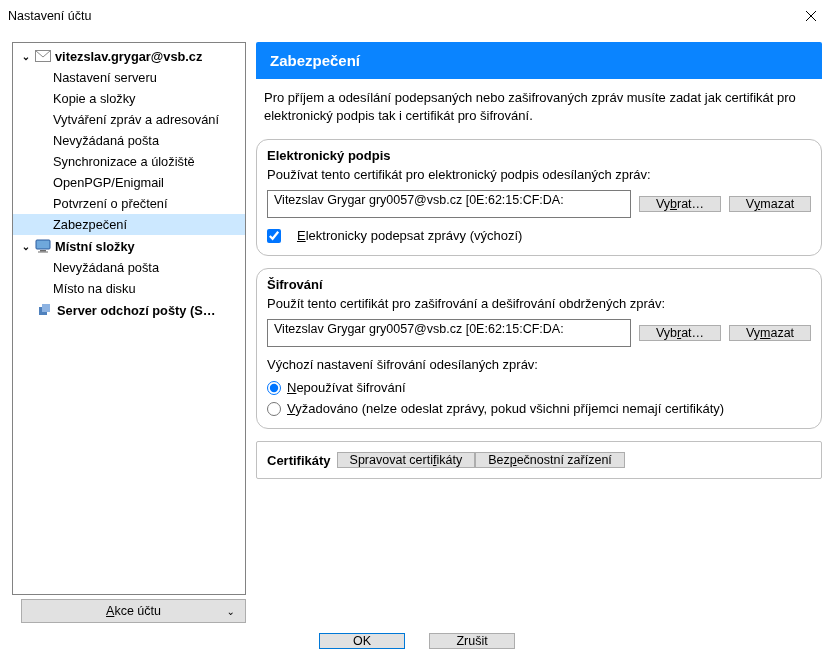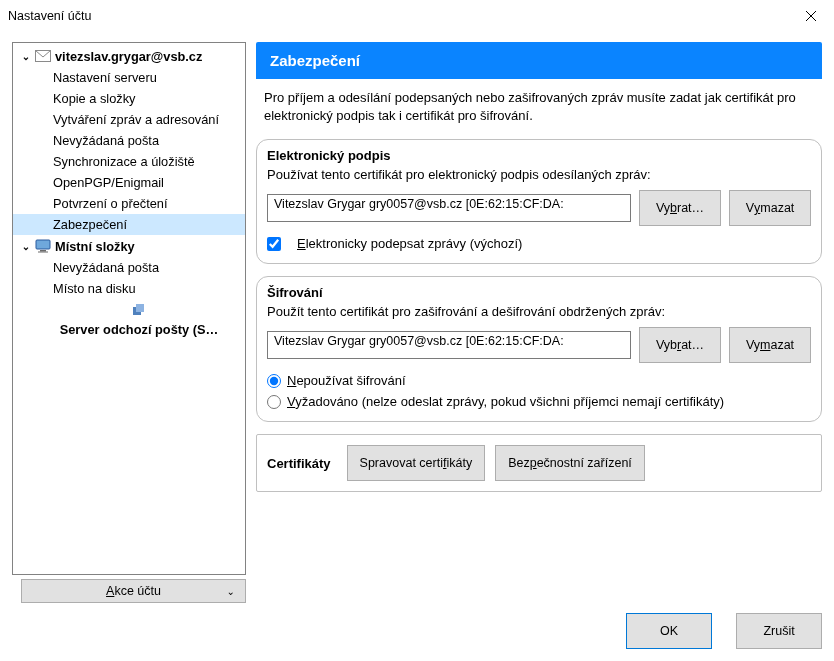--- a/index.html
+++ b/index.html
@@ -135,47 +135,46 @@
     flex: 1;
     height: 28px;
     border: 1px solid #7a7a7a;
     padding: 2px 6px;
     font-size: 12.5px;
     background: #fff;
     white-space: nowrap;
     overflow: hidden;
   }
   .btn {
-    height: 36px;
+    height: 16px;
     min-width: 82px;
     padding: 0 12px;
     background: #e1e1e1;
     border: 1px solid #adadad;
     font-size: 12.5px;
     cursor: pointer;
     display: inline-flex;
     align-items: center;
     justify-content: center;
   }
   .chk-row { display: flex; align-items: center; gap: 16px; }
   .chk-row input[type="checkbox"] { width: 14px; height: 14px; margin:0; }
   .radio-row { display:flex; align-items:center; gap:6px; margin-top:6px; }
   .radio-row input[type="radio"] { width:14px; height:14px; margin:0; }
   .certs-row {
     display: flex;
     align-items: center;
-    gap: 10px;
     border: 1px solid #c0c0c0;
     border-radius: 2px;
     padding: 10px 10px;
   }
   .certs-row .lbl { font-weight:700; margin-right:6px; }
   .footer {
     display: flex;
-    justify-content: flex-end;
+    justify-content: center;
     gap: 24px;
     padding: 8px 12px 12px 12px;
   }
   .footer .btn { min-width: 86px; }
   .footer .btn.primary { border-color:#0078d7; }
   u.ak { text-decoration: underline; }
 </style>
 </head>
 <body>
 
@@ -239,21 +238,21 @@
         </span>
         <span>Místní složky</span>
       </div>
       <div class="tree-row child">
           <span>Nevyžádaná pošta</span>
         </div>
       <div class="tree-row child">
           <span>Místo na disku</span>
         </div>
 
-      <div class="tree-row bold" style="padding-left:24px;flex-direction:column;">
+      <div class="tree-row bold" style="padding-left:24px;">
         <span class="ic">
           <svg width="16" height="14" viewBox="0 0 16 14">
               <rect x="2" y="4" width="8" height="8" fill="#4f81bd"></rect>
               <rect x="5" y="1" width="8" height="8" fill="#8db3e2"></rect>
             </svg>
         </span>
         <span>Server odchozí pošty (S…</span>
       </div>
     </div>
     <div class="akce-bar">
@@ -283,20 +282,21 @@
     </div>
 
     <div class="group">
       <h3>Šifrování</h3>
       <div class="desc">Použít tento certifikát pro zašifrování a dešifrování obdržených zpráv:</div>
       <div class="cert-row">
         <div class="cert-input">Vitezslav Grygar gry0057@vsb.cz [0E:62:15:CF:DA:</div>
         <button class="btn">Vyb<u class="ak">r</u>at…</button>
         <button class="btn">Vy<u class="ak">m</u>azat</button>
       </div>
+      <div class="desc">Výchozí nastavení šifrování odesílaných zpráv:</div>
       <div class="radio-row">
         <input type="radio" name="enc" checked="" style="">
         <span><u class="ak">N</u>epoužívat šifrování</span>
       </div>
       <div class="radio-row">
         <input type="radio" name="enc" style="">
         <span><u class="ak">V</u>yžadováno (nelze odeslat zprávy, pokud všichni příjemci nemají certifikáty)</span>
       </div>
     </div>
 

